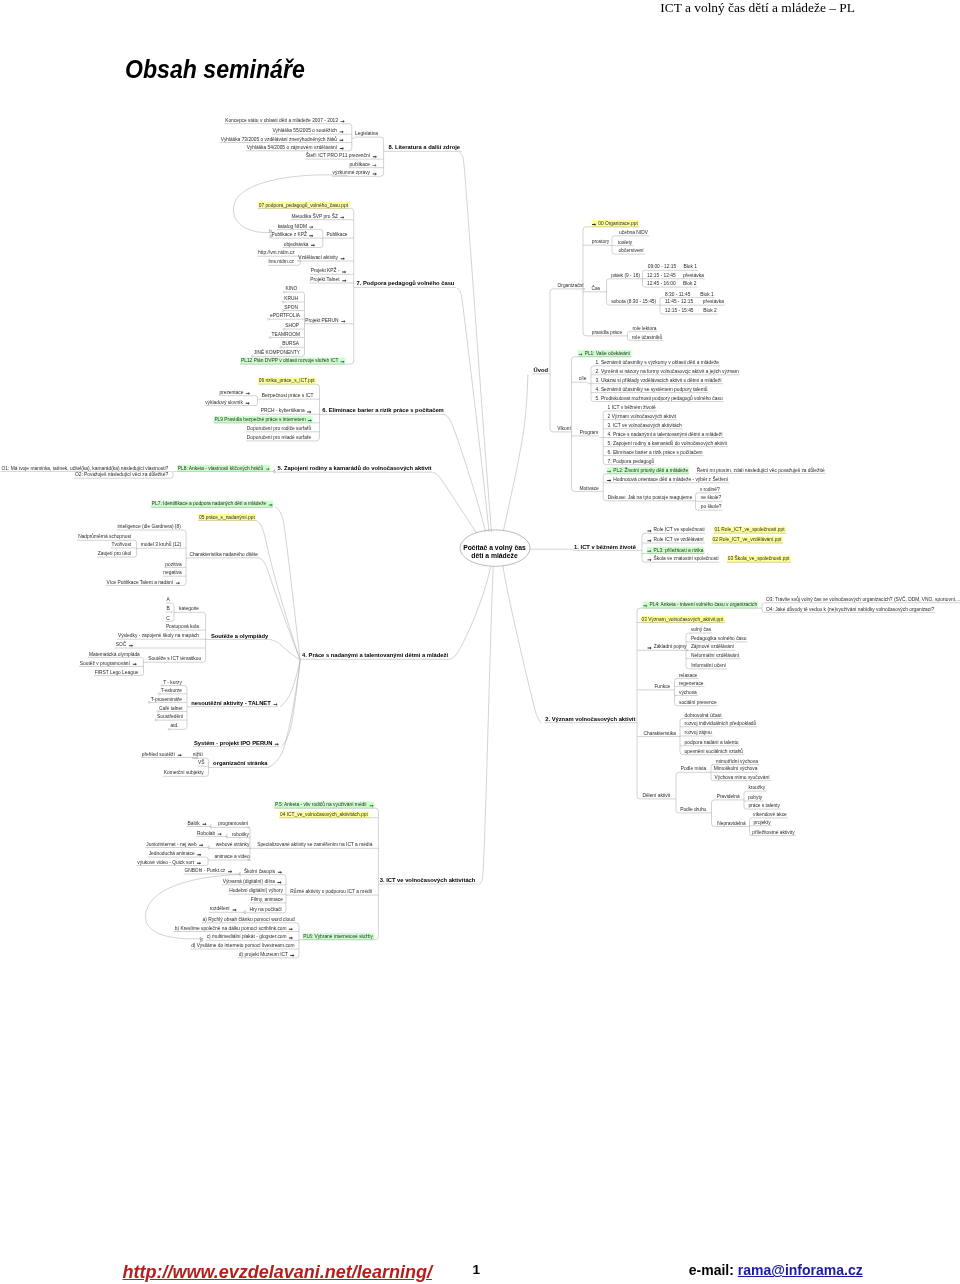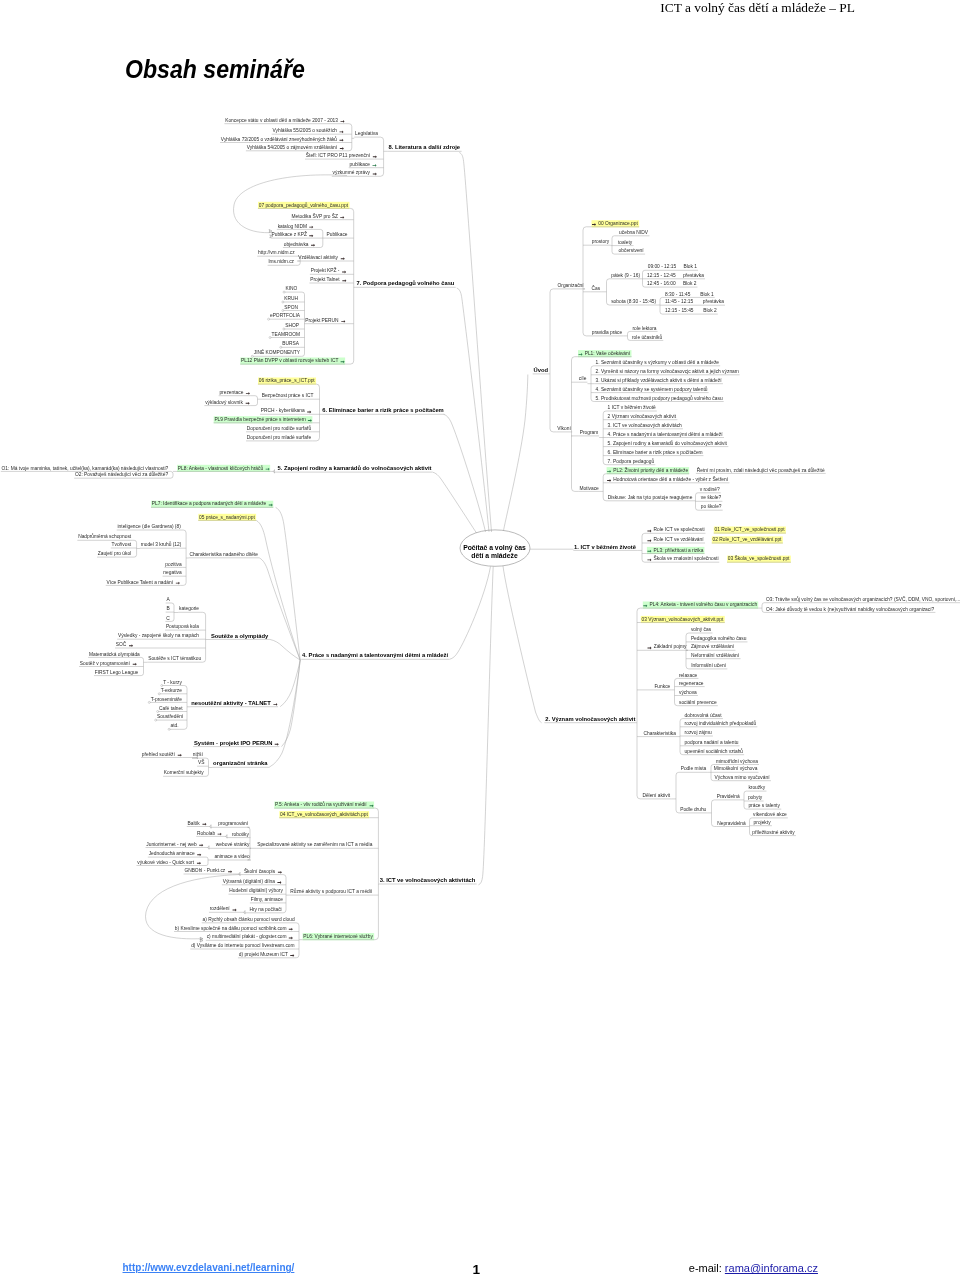--- a/index.html
+++ b/index.html
@@ -1,22 +1,22 @@
 <!DOCTYPE html>
 <html><head>
 <meta charset="utf-8">
 <style>
   html,body{margin:0;padding:0;background:#fff;}
   body{width:960px;height:1284px;font-family:"Liberation Sans",sans-serif;overflow:hidden;}
   .page{position:relative;width:804px;height:1284px;background:#fff;}
   .hdr-text{position:absolute;left:660.3px;top:-0.2px;font-family:"Liberation Serif",serif;font-size:13.4px;color:#000;white-space:nowrap;}
   .title{position:absolute;left:125.2px;top:53.5px;font-family:"Liberation Sans",sans-serif;font-weight:bold;font-style:italic;font-size:26.5px;color:#000;transform-origin:0 0;transform:scaleX(0.872);}
-  .f-left{position:absolute;left:122.5px;top:1262.2px;font-family:"Liberation Sans",sans-serif;font-weight:bold;font-size:10px;color:#3b82f6;text-decoration:underline;}
+  .f-left{position:absolute;left:122.5px;top:1262.2px;font-family:"Liberation Sans",sans-serif;font-weight:bold;font-size:18px;color:#b91c1c;text-decoration:underline;font-style:italic;}
   .f-mid{position:absolute;left:472.5px;top:1262.2px;font-family:"Liberation Sans",sans-serif;font-weight:bold;font-size:13.6px;color:#000;}
-  .f-right{position:absolute;left:688.8px;top:1262.2px;font-family:"Liberation Sans",sans-serif;font-weight:normal;font-size:11px;color:#000;white-space:nowrap;}
+  .f-right{position:absolute;left:688.8px;top:1262.2px;font-family:"Liberation Sans",sans-serif;font-weight:bold;font-size:14px;color:#000;white-space:nowrap;}
   .f-right .lnk{color:#1a1aa8;text-decoration:underline;}
   #map{position:absolute;left:0;top:0;}
   #map text{font-family:"Liberation Sans",sans-serif;font-size:4.85px;fill:#2a2a2a;}
   #map text.b{font-weight:bold;font-size:5.8px;fill:#000;}
   #map text.c{font-weight:bold;font-size:6.8px;fill:#000;}
   #map .ul{stroke:#a6a6a6;stroke-width:.5;fill:none;}
   #map .cn{stroke:#a6a6a6;stroke-width:.5;fill:none;}
   #map .ell{stroke:#8c8c8c;stroke-width:.6;fill:none;}
 </style>
 </head>

